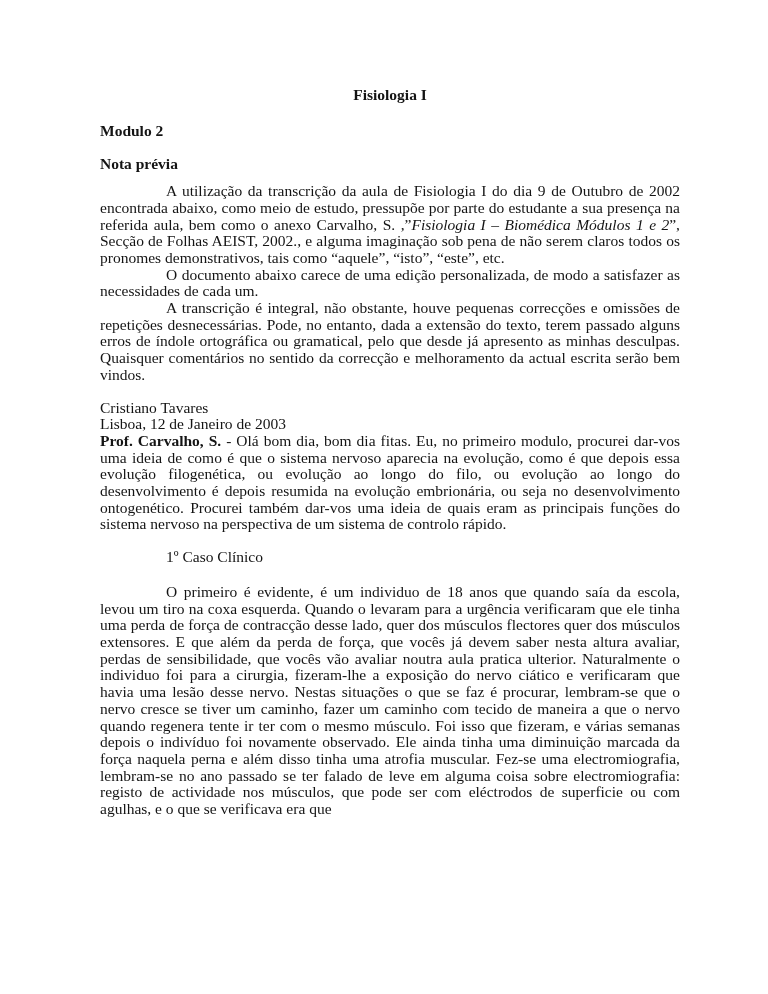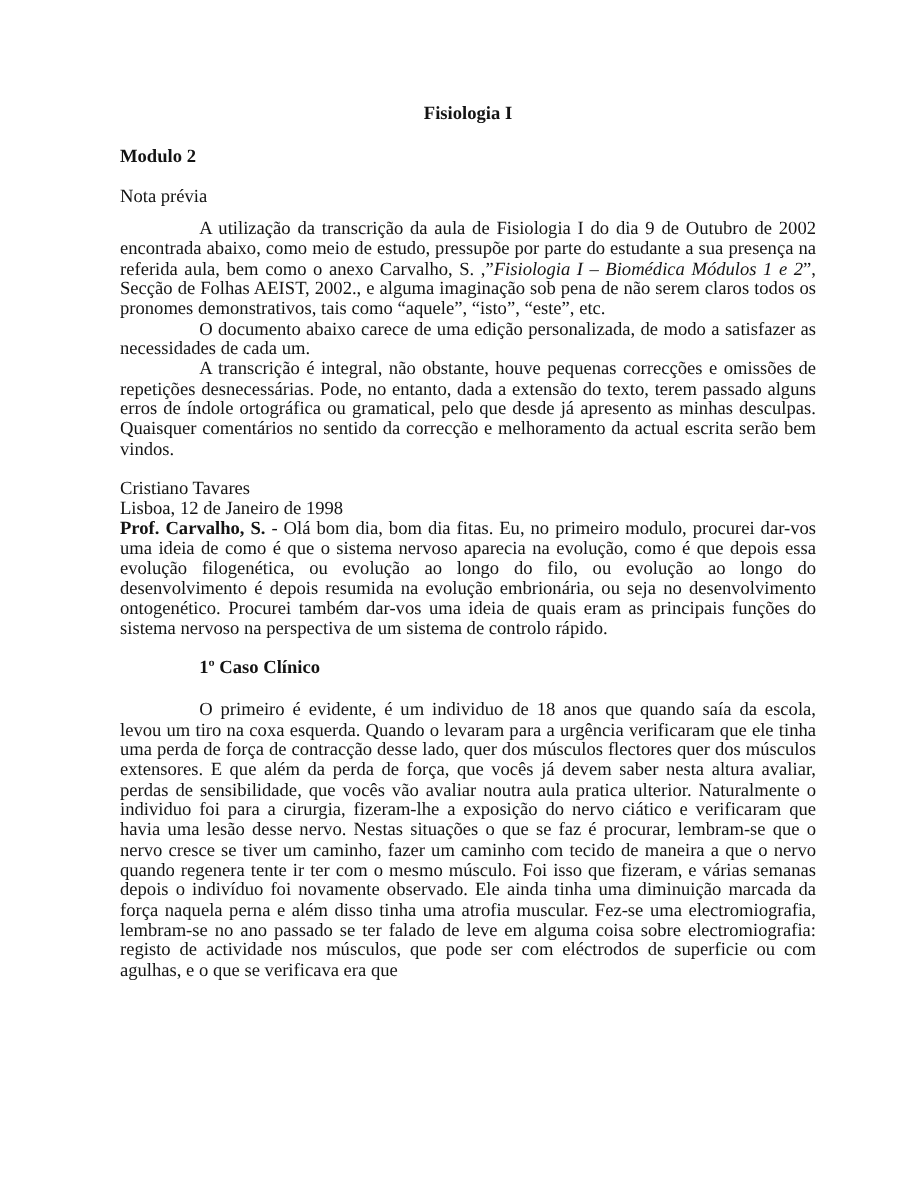--- a/index.html
+++ b/index.html
@@ -25,42 +25,42 @@
     text-align: center;
     font-weight: bold;
     margin: 0 0 19px 0;
   }
   .doc-subtitle {
     text-align: left;
     font-weight: bold;
     margin: 0 0 17px 0;
   }
   .section-heading {
-    font-weight: normal;
+    font-weight: bold;
     margin: 0 0 10px 0;
   }
   p.body {
     margin: 0;
     text-align: justify;
     text-indent: 66px;
   }
   p.body.no-indent {
     text-indent: 0;
   }
   .italic { font-style: italic; }
   .bold { font-weight: bold; }
   .signature {
     margin: 16px 32px 0 0;
   }
   .signature div { margin: 0; }
   .lecture-start {
     margin-top: 40px;
   }
   .case-heading {
-    font-weight: bold;
+    font-weight: normal;
     text-indent: 66px;
     margin: 16px 0 18px 0;
   }
 </style>
 </head>
 <body>
 
 <div class="page">
 
   <div class="doc-title">Fisiologia I</div>
@@ -70,21 +70,21 @@
   <div class="section-heading">Nota prévia</div>
 
   <p class="body"><span>A utilização da transcrição da aula de Fisiologia I do dia 9 de Outubro de 2002 encontrada abaixo, como meio de estudo, pressupõe por parte do estudante a sua presença na referida aula, bem como o anexo Carvalho, S. ,”</span><span class="italic">Fisiologia I – Biomédica Módulos 1 e 2</span><span>”, Secção de Folhas AEIST, 2002., e alguma imaginação sob pena de não serem claros todos os pronomes demonstrativos, tais como “aquele”, “isto”, “este”, etc.</span></p>
 
   <p class="body">O documento abaixo carece de uma edição personalizada, de modo a satisfazer as necessidades de cada um.</p>
 
   <p class="body">A transcrição é integral, não obstante, houve pequenas correcções e omissões de repetições desnecessárias. Pode, no entanto, dada a extensão do texto, terem passado alguns erros de índole ortográfica ou gramatical, pelo que desde já apresento as minhas desculpas. Quaisquer comentários no sentido da correcção e melhoramento da actual escrita serão bem vindos.</p>
 
   <div class="signature">
     <div>Cristiano Tavares</div>
-    <div>Lisboa, 12 de Janeiro de 1998</div>
+    <div>Lisboa, 12 de Janeiro de 2003</div>
   </div>
 
   <p class="body no-indent lecture-start"><span class="bold">Prof. Carvalho, S.</span><span> - Olá bom dia, bom dia fitas. Eu, no primeiro modulo, procurei dar-vos uma ideia de como é que o sistema nervoso aparecia na evolução, como é que depois essa evolução filogenética, ou evolução ao longo do filo, ou evolução ao longo do desenvolvimento é depois resumida na evolução embrionária, ou seja no desenvolvimento ontogenético. Procurei também dar-vos uma ideia de quais eram as principais funções do sistema nervoso na perspectiva de um sistema de controlo rápido.</span></p>
 
 
   <div class="case-heading">1º Caso Clínico</div>
 
   <p class="body">O primeiro é evidente, é um individuo de 18 anos que quando saía da escola, levou um tiro na coxa esquerda. Quando o levaram para a urgência verificaram que ele tinha uma perda de força de contracção desse lado, quer dos músculos flectores quer dos músculos extensores. E que além da perda de força, que vocês já devem saber nesta altura avaliar,  perdas de sensibilidade, que vocês vão avaliar noutra aula pratica ulterior. Naturalmente o individuo foi para a cirurgia, fizeram-lhe a exposição do nervo ciático e verificaram que havia uma lesão desse nervo. Nestas situações o que se faz é procurar, lembram-se que o nervo cresce se tiver um caminho, fazer um caminho com tecido de maneira a que o nervo quando regenera tente ir ter com o mesmo músculo. Foi isso que fizeram, e várias semanas depois o indivíduo foi novamente observado. Ele ainda tinha uma diminuição marcada da força naquela perna e além disso tinha uma atrofia muscular. Fez-se uma electromiografia, lembram-se no ano passado se ter falado de leve em alguma coisa sobre electromiografia: registo de actividade nos músculos, que pode ser com eléctrodos de superficie ou com agulhas, e o que se verificava era que</p>
 
 </div>

